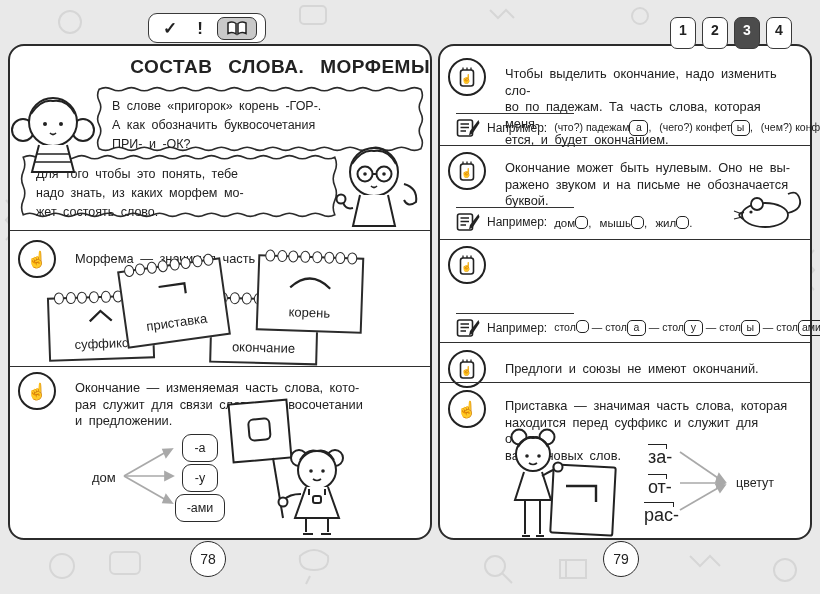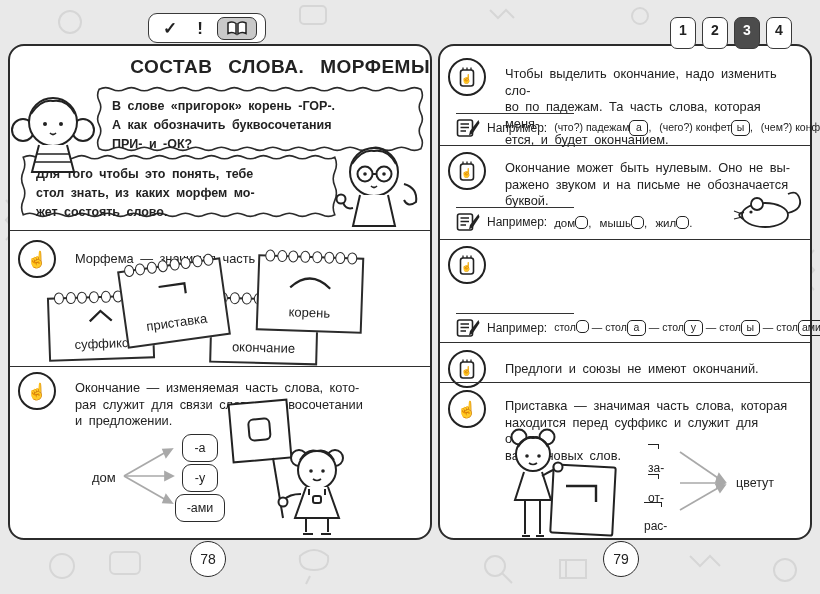--- a/index.html
+++ b/index.html
@@ -31,21 +31,21 @@
   .pagenum{position:absolute;top:541px;width:34px;height:34px;border:1.6px solid #2b2b2b;
            border-radius:50%;background:#fff;display:flex;align-items:center;justify-content:center;
            font-size:14px;z-index:3;}
 
   
   .title{position:absolute;left:0;right:0;top:10px;margin:0;text-align:right;
          font-size:19px;font-weight:bold;letter-spacing:.5px;word-spacing:10px;}
   .bubble{position:absolute;z-index:1;}
   .wavy-svg{position:absolute;left:0;top:0;z-index:0;}
   .bubble p{position:relative;margin:0;padding:11px 16px;font-size:12.5px;line-height:1.5;
-            white-space:pre-line;word-spacing:3px;z-index:1;font-weight:bold;}
+            white-space:pre-line;word-spacing:3px;z-index:1;}
   .avatar{position:absolute;z-index:2;}
 
   .rule{position:absolute;display:flex;gap:11px;}
   .rule.center{align-items:center;}
   .hand,.noteicon{flex:0 0 auto;width:34px;height:34px;border:2px solid #222;border-radius:50%;
         background:#fff;display:flex;align-items:center;justify-content:center;font-size:16px;}
   .rule p{margin:8px;font-size:12.8px;line-height:16.5px;white-space:pre-line;word-spacing:3px;}
 
   .card{position:absolute;background:#fff;border:2px solid #2b2b2b;box-sizing:border-box;}
   .coil{position:absolute;top:-7px;left:5px;right:5px;display:flex;justify-content:space-between;}
@@ -59,21 +59,21 @@
 
   
   .ex{position:absolute;display:flex;align-items:center;gap:7px;white-space:nowrap;font-size:10.5px;}
   .ex::before{content:"";position:absolute;top:-5px;left:0;width:118px;border-top:1.5px solid #333;}
   .exlabel{font-size:12px;}
   .exi{margin-right:5px;}
   .endbox{display:inline-block;min-width:11px;padding:0 3px;border:1.4px solid #222;
           border-radius:5px;text-align:center;line-height:1.3;}
   .endbox.null{width:10px;height:11px;padding:0;vertical-align:-2px;}
 
-  .pfx{position:absolute;font-size:12px;padding-top:17px;}
+  .pfx{position:absolute;font-size:18px;padding-top:3px;}
   .pfx::before{content:"";position:absolute;left:0;top:0;width:calc(100% - 5px);
                border-top:1.7px solid #222;}
   .pfx::after{content:"";position:absolute;right:5px;top:0;height:5px;border-right:1.7px solid #222;}
   .d2-word{position:absolute;font-size:12.5px;}
 </style>
 </head>
 <body>
 
 <div class="stage">
 
@@ -154,21 +154,21 @@
       <circle cx="37" cy="36" r="1.8" fill="#222"></circle>
         <circle cx="56" cy="36" r="1.8" fill="#222"></circle>
       <path d="M43 48 Q46 51 49 48" fill="none" stroke="#222" stroke-width="1.7"></path>
     </svg>
 
     <div class="bubble wavy" style="left:10px;top:108px;width:318px;height:64px">
         <svg width="318" height="64" class="wavy-svg">
           <path d="M 3.2 3.2 Q 9.691666666666666 0 16.183333333333334 3.2 Q 22.675 6.4 29.166666666666668 3.2 Q 35.65833333333334 0 42.150000000000006 3.2 Q 48.64166666666667 6.4 55.13333333333334 3.2 Q 61.62500000000001 0 68.11666666666667 3.2 Q 74.60833333333333 6.4 81.10000000000001 3.2 Q 87.59166666666668 0 94.08333333333334 3.2 Q 100.575 6.4 107.06666666666668 3.2 Q 113.55833333333335 0 120.05000000000001 3.2 Q 126.54166666666667 6.4 133.03333333333333 3.2 Q 139.525 0 146.01666666666665 3.2 Q 152.50833333333333 6.4 159 3.2 Q 165.49166666666667 0 171.98333333333335 3.2 Q 178.475 6.4 184.96666666666667 3.2 Q 191.45833333333334 0 197.95 3.2 Q 204.44166666666666 6.4 210.93333333333334 3.2 Q 217.425 0 223.91666666666669 3.2 Q 230.40833333333333 6.4 236.9 3.2 Q 243.39166666666668 0 249.88333333333333 3.2 Q 256.375 6.4 262.8666666666667 3.2 Q 269.35833333333335 0 275.85 3.2 Q 282.3416666666667 6.4 288.8333333333333 3.2 Q 295.325 0 301.81666666666666 3.2 Q 308.30833333333334 6.4 314.8 3.2 Q 318 10.399999999999999 314.8 17.599999999999998 Q 311.6 24.799999999999997 314.8 31.999999999999996 Q 318 39.2 314.8 46.4 Q 311.6 53.599999999999994 314.8 60.8 Q 308.30833333333334 64 301.81666666666666 60.8 Q 295.325 57.599999999999994 288.83333333333337 60.8 Q 282.3416666666667 64 275.85 60.8 Q 269.35833333333335 57.599999999999994 262.8666666666667 60.8 Q 256.375 64 249.88333333333333 60.8 Q 243.39166666666668 57.599999999999994 236.9 60.8 Q 230.40833333333333 64 223.91666666666669 60.8 Q 217.425 57.599999999999994 210.93333333333334 60.8 Q 204.44166666666666 64 197.95 60.8 Q 191.45833333333334 57.599999999999994 184.96666666666667 60.8 Q 178.475 64 171.98333333333335 60.8 Q 165.49166666666667 57.599999999999994 159 60.8 Q 152.50833333333333 64 146.01666666666665 60.8 Q 139.525 57.599999999999994 133.03333333333333 60.8 Q 126.54166666666666 64 120.05000000000001 60.8 Q 113.55833333333334 57.599999999999994 107.06666666666666 60.8 Q 100.57499999999999 64 94.08333333333331 60.8 Q 87.59166666666667 57.599999999999994 81.1 60.8 Q 74.60833333333332 64 68.11666666666667 60.8 Q 61.625 57.599999999999994 55.133333333333326 60.8 Q 48.64166666666665 64 42.14999999999998 60.8 Q 35.6583333333333 57.599999999999994 29.166666666666686 60.8 Q 22.67500000000001 64 16.183333333333337 60.8 Q 9.691666666666663 57.599999999999994 3.1999999999999886 60.8 Q 0 53.599999999999994 3.2 46.4 Q 6.4 39.2 3.2 32 Q 0 24.799999999999997 3.2 17.6 Q 6.4 10.400000000000006 3.2 3.200000000000003 Z" fill="#fff" stroke="#2b2b2b" stroke-width="1.6"></path>
         </svg>
       <p>Для того чтобы это понять, тебе
-стол знать, из каких морфем мо-
+надо знать, из каких морфем мо-
 жет состоять слово.</p>
     </div>
 
     <div class="hr" style="top:184px"></div>
 
     <div class="rule center" style="left:8px;top:194px;width:400px">
       <span class="hand">
           <span>☝</span>
         </span>
       <p>Морфема — значимая часть слова.</p>

